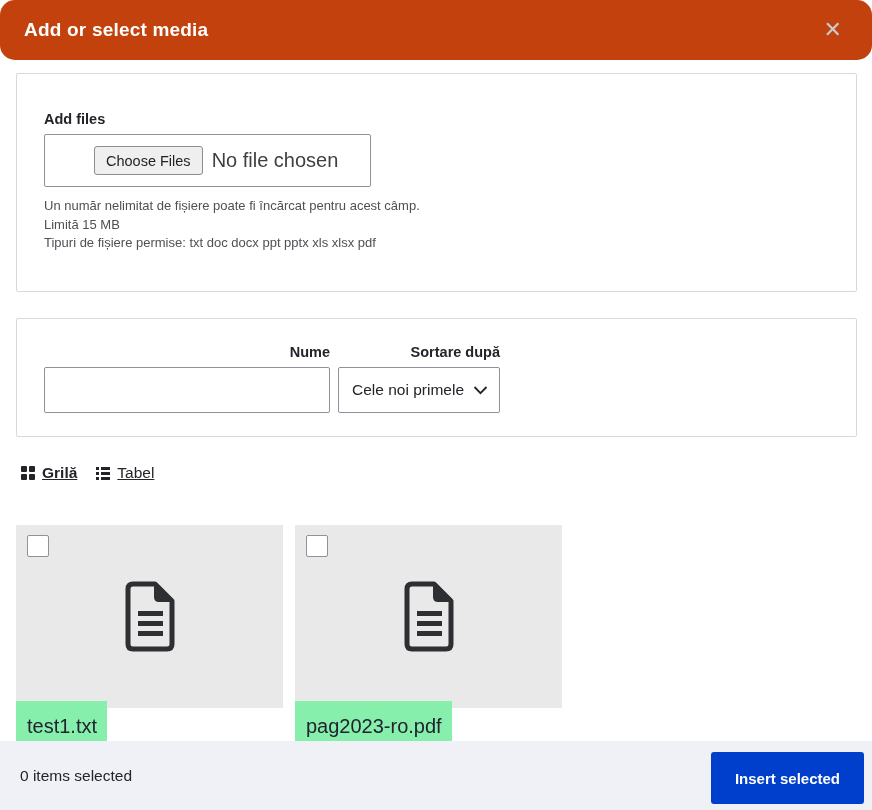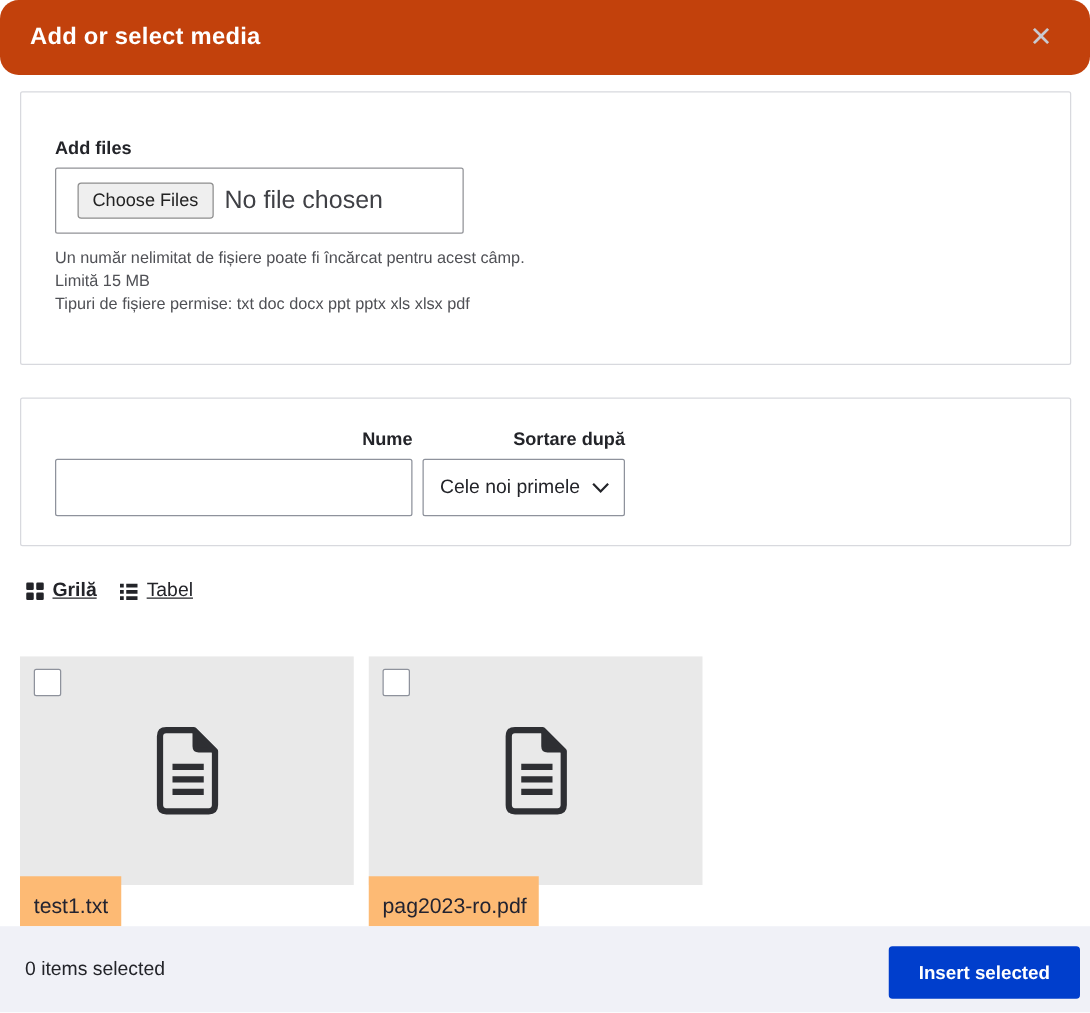--- a/index.html
+++ b/index.html
@@ -20,21 +20,21 @@
   .panel-upload { top:73px; height:219px; padding:37px 27px 0 27px; }
   .panel-filters { top:318px; height:119px; padding:25px 27px 0 27px; }
 
   .field-label { font-size:14.5px; font-weight:bold; color:#232429; display:block; }
 
   
   .file-box { margin-top:7px; width:327px; height:53px; border:1px solid #919297;
     border-radius:2px; background:#fff; display:flex; align-items:center; padding:0 12px 0 17px; }
   .choose-files-btn { font-family:"Liberation Sans", sans-serif; font-size:14.5px; color:#222;
     background:#efefef; border:1px solid #8d8d8d; border-radius:3px; padding:4px 11px; height:29px;
-    cursor:pointer; white-space:nowrap; }
+    cursor:pointer; white-space:nowrap;margin-left:32px; }
   .no-file-text { margin-left:9px; font-size:20px; color:#3f4045; white-space:nowrap; }
 
   .upload-help { margin-top:10px; font-size:13px; line-height:18.5px; color:#4f5055; }
 
   
   .filters-row { display:flex; align-items:flex-end; }
   .filter-col .field-label { margin-bottom:7px;text-align:right; }
   .name-input { width:286px; height:46px; border:1px solid #8e929c; border-radius:2px;
     font-family:"Liberation Sans", sans-serif; font-size:15px; padding:0 10px; color:#232429; background:#fff; }
   .sort-col { margin-left:8px; }
@@ -55,32 +55,32 @@
 
   
   .media-grid { position:absolute; top:525px; left:16px; width:841px; height:216px;
     overflow:hidden; display:flex; gap:12px; }
   .media-card { width:267px; flex:none; background:#fff; }
   .media-preview { position:relative; height:183px; background:#e9e9e9;
     display:flex; align-items:center; justify-content:center; }
   .media-checkbox { position:absolute; top:10px; left:11px; width:22px; height:22px;
     background:#fff; border:1px solid #8e929c; border-radius:2px; cursor:pointer;
     appearance:none; -webkit-appearance:none; }
-  .media-name { display:inline-block; position:relative; background:#fdba74; margin-top:-7px;
-    padding:14px 10px 12px 11px; font-size:17px; color:#222330; max-width:100%;
+  .media-name { display:inline-block; position:relative; background:#86efac; margin-top:-7px;
+    padding:14px 10px 12px 11px; font-size:20px; color:#222330; max-width:100%;
     white-space:nowrap; overflow:hidden; text-overflow:ellipsis; }
 
   
   .modal-footer { position:absolute; top:741px; left:0; width:872px; height:69px;
     background:#f0f1f7; display:flex; align-items:center; justify-content:space-between;
     padding:0 8px 0 20px; }
   .selected-count { font-size:15.5px; color:#232429; }
   .insert-btn { background:#003ecc; color:#fff; border:none; border-radius:3px;
     font-family:"Liberation Sans", sans-serif; font-size:15px; font-weight:bold;
-    height:42px; padding:1px 24px; cursor:pointer; margin-top:5px; }
+    height:52px; padding:1px 24px; cursor:pointer; margin-top:5px; }
 </style>
 </head>
 <body>
 
 <div class="modal-header">
   <div class="modal-title">Add or select media</div>
   <button class="close-btn">✕</button>
 </div>
 
 <div class="panel panel-upload">

